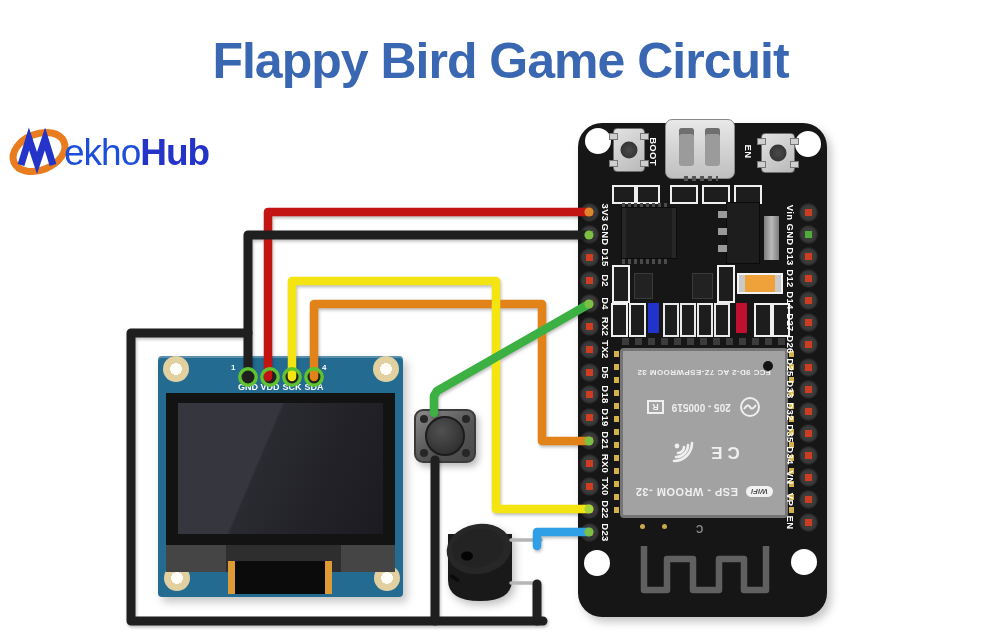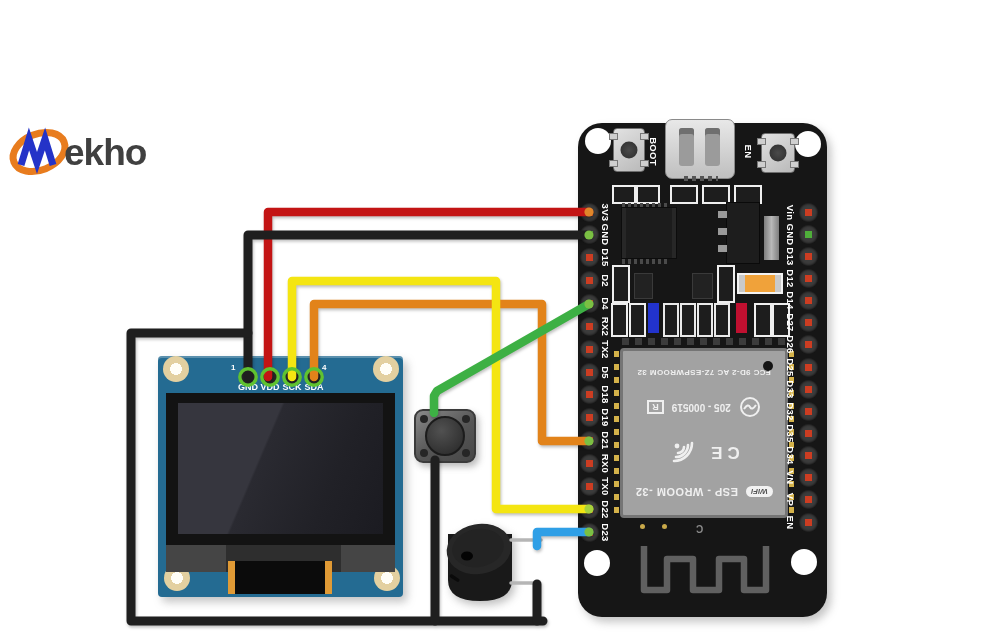--- a/index.html
+++ b/index.html
@@ -4,21 +4,21 @@
 <style>
   html,body{margin:0;padding:0;background:#fff;}
   #stage{position:relative;width:1001px;height:642px;background:#ffffff;overflow:hidden;
          font-family:"Liberation Sans",sans-serif;}
   .abs{position:absolute;}
 
   
   #title{left:0;top:32px;width:1001px;text-align:center;font-size:50px;font-weight:800;
          color:#3a67b1;letter-spacing:-1px;}
   #logo{left:6px;top:122px;height:62px;display:flex;align-items:center;}
-  #logo .t1{color:#404040;font-size:37px;font-weight:700;letter-spacing:-1px;}
+  #logo .t1{color:#1d4ed8;font-size:37px;font-weight:400;letter-spacing:-1px;}
   #logo .t2{color:#2433c8;font-size:37px;font-weight:800;letter-spacing:-1px;}
   #logo .t3{color:#fdfdfd;font-size:30px;font-weight:800;
             text-shadow:1px 1px 0 #bdbdbd,2px 2px 3px #8f8f8f,-1px -1px 0 #d8d8d8;}
 
   
   #oled{left:158px;top:356px;width:245px;height:241px;background:#246b92;border-radius:4px;
         box-shadow:4px 5px 9px rgba(110,110,110,.4), inset 0 2px 0 rgba(255,255,255,.25);}
   .hole{width:26px;height:26px;border-radius:50%;
         background:radial-gradient(circle,#fffef7 0 6px,#e3d0a0 6px 13px);}
   #oled-bezel{left:8px;top:37px;width:229px;height:152px;background:#131313;}
@@ -87,27 +87,29 @@
         box-shadow:3px 4px 6px rgba(110,110,110,.45);}
   #pbtn .cap{position:absolute;left:50%;top:50%;transform:translate(-50%,-50%);width:36px;height:36px;
         border-radius:50%;background:radial-gradient(circle at 40% 35%,#515151,#262626);border:2px solid #1c1c1c;}
   #pbtn .scr{position:absolute;width:8px;height:8px;border-radius:50%;background:#262626;}
 </style>
 </head>
 <body>
 
 <div id="stage">
 
+  <div class="abs" id="title">Flappy Bird Game Circuit</div>
 
   <div class="abs" id="logo">
     <svg width="66" height="58" viewBox="0 0 64 58" style="margin-right:-8px;">
       <ellipse cx="32" cy="28" rx="27" ry="18" fill="none" stroke="#e87c1e" stroke-width="7" transform="rotate(-22 32 28)"></ellipse>
       <path d="M14,41 L22,15 L30,39 L38,15 L46,41" fill="none" stroke="#2433c8" stroke-width="7" stroke-linejoin="miter"></path>
     </svg>
     <span class="t1">ekho</span>
+      <span class="t2">Hub</span>
   </div>
 
   <div class="abs" id="oled">
     <div class="abs hole" style="left:5px;top:0;"></div>
     <div class="abs hole" style="left:215px;top:0;"></div>
     <div class="abs hole" style="left:6px;top:209px;"></div>
     <div class="abs hole" style="left:216px;top:209px;"></div>
 
     <div class="abs oled-num" style="left:73px;">1</div>
     <div class="abs oled-num" style="left:164px;">4</div>

